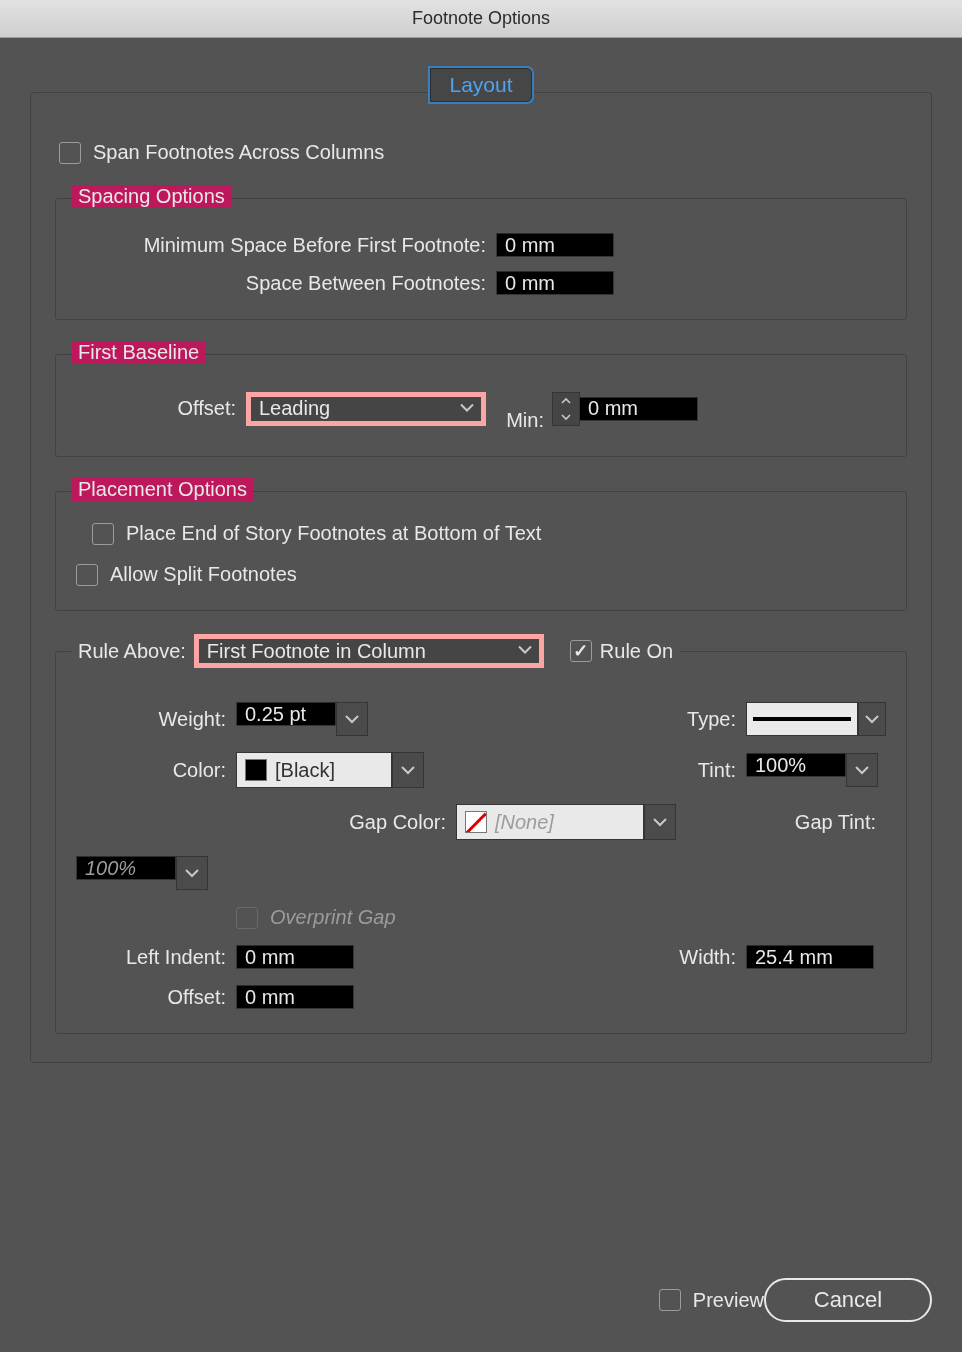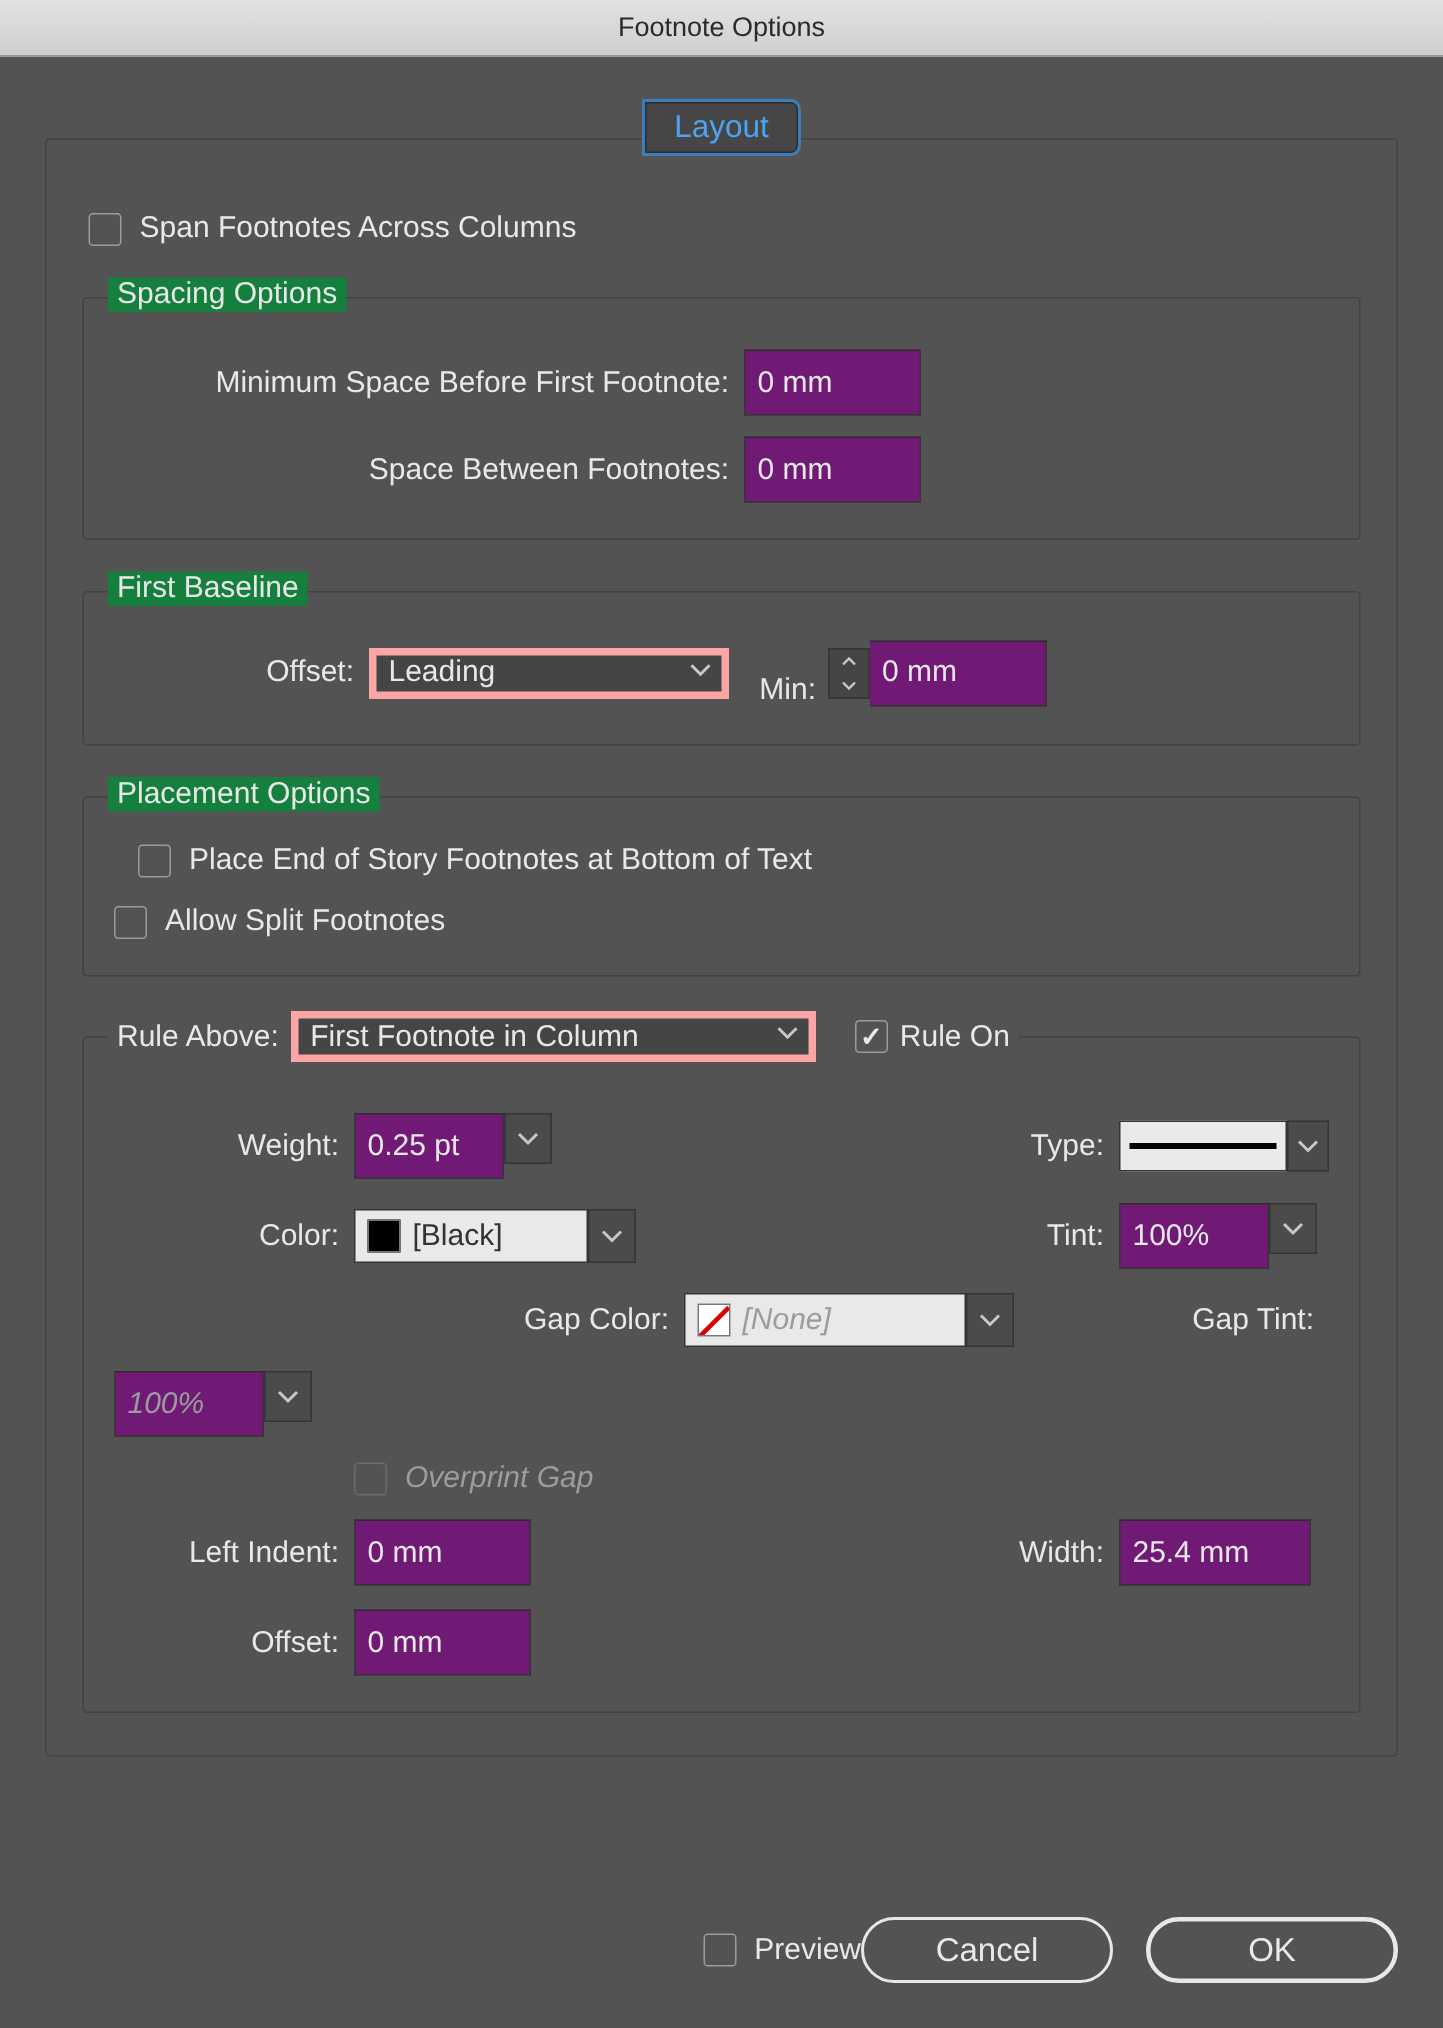--- a/index.html
+++ b/index.html
@@ -18,24 +18,24 @@
   .tab-btn.last { border-top-right-radius:5px; border-bottom-right-radius:5px; }
   .tab-btn.active { background:#464646; color:#4ea3f2; box-shadow: 0 0 0 2px #3a7fbc; position:relative; z-index:1; }
   .main-frame { border:1px solid #424242; border-radius:3px; padding:26px 24px 28px 24px; margin-top:-20px; }
   .check-row { display:flex; align-items:center; gap:12px; }
   .checkbox {
     width:22px; height:22px; border:1px solid #9c9c9c; border-radius:3px; background:#535353; display:flex; align-items:center; justify-content:center; flex:none;
   }
   .checkbox.checked::after { content:"✓"; color:#e8e8e8; font-size:18px; font-weight:700; line-height:1; }
   .checkbox.disabled { border-color:#6a6a6a; }
   .fieldset { border:1px solid #424242; border-radius:3px; position:relative; padding:26px 20px 24px 20px; margin-top:34px; }
-  .legend { position:absolute; top:-14px; left:16px; background:#15803d; padding:0 6px; font-size:20px; color:#e8e8e8; }
+  .legend { position:absolute; top:-14px; left:16px; background:#be185d; padding:0 6px; font-size:20px; color:#e8e8e8; }
   .form-row { display:flex; align-items:center; margin:8px 0 14px 0; }
   .label-right { text-align:right; }
-  .text-input { background:#701a75; border:1px solid #353535; border-top-color:#2c2c2c; color:#e8e8e8; font-size:20px; height:44px; padding:0 8px; }
+  .text-input { background:#000000; border:1px solid #353535; border-top-color:#2c2c2c; color:#e8e8e8; font-size:20px; height:24px; padding:0 8px; }
   .select { background:#454545; border:5px solid #fca5a5; color:#e8e8e8; font-size:20px; height:34px; padding:0 28px 0 8px; display:flex; align-items:center; position:relative; }
   .select .caret, .split-btn .caret-box svg, .sel-caret svg { pointer-events:none; }
   .select .caret { position:absolute; right:6px; top:50%; transform:translateY(-50%); }
   .stepper { width:28px; height:34px; border:1px solid #353535; background:#454545; display:flex; flex-direction:column; }
   .stepper div { flex:1; display:flex; align-items:center; justify-content:center; }
   .split-input { display:flex; }
   .split-input .text-input { border-top-left-radius:0; border-bottom-left-radius:0; }
   .caret-box { width:32px; height:34px; background:#4b4b4b; border:1px solid #353535; display:flex; align-items:center; justify-content:center; }
   .color-field { display:flex; height:36px; }
   .color-swatch-area { background:#e9e9e9; border:1px solid #353535; display:flex; align-items:center; padding:0 8px; gap:8px; color:#333; font-size:20px; flex:1; }
@@ -235,17 +235,16 @@
 
   </div>
 
   <div class="footer">
     <div class="check-row">
       <div class="checkbox"></div>
       <span>Preview</span>
     </div>
     <div class="footer-buttons">
       <button class="pill-btn">Cancel</button>
-      <button class="pill-btn primary">OK</button>
     </div>
   </div>
 
 </div>
 
 </body></html>

